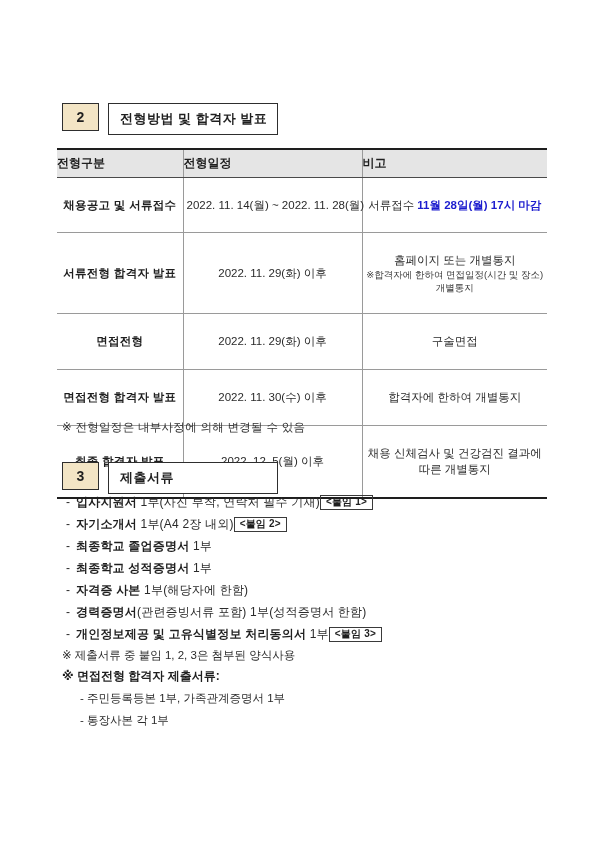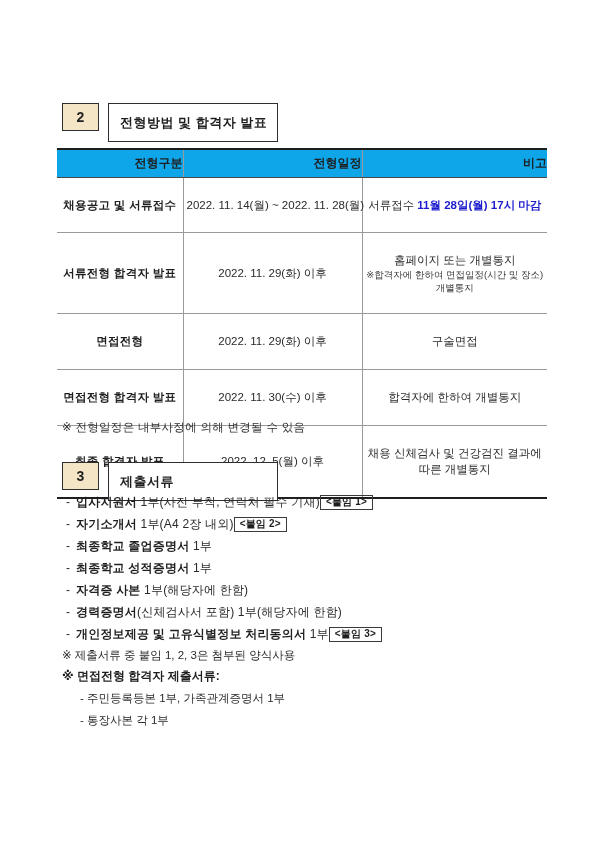--- a/index.html
+++ b/index.html
@@ -19,21 +19,21 @@
   .sec3 { top: 462px; }
   .num-box {
     width: 37px; height: 28px;
     background: #f3e5c5;
     border: 1.6px solid #2e2e2e;
     display: flex; align-items: center; justify-content: center;
     font-weight: bold; font-size: 14px; color: #1f1f1f;
   }
   .title-box {
     margin-left: 9px;
-    width: 170px; height: 39px;
+    width: 170px; height: 32px;
     background: #ffffff;
     border: 1.6px solid #2e2e2e;
     display: flex; align-items: center;
     padding-left: 11px;
     font-weight: bold; font-size: 13px; letter-spacing: 0.5px; color: #1f1f1f;
     white-space: nowrap;
   }
 
   
   .sched-table {
@@ -42,25 +42,25 @@
     border-collapse: collapse;
     table-layout: fixed;
     border-top: 2.5px solid #1e1e1e;
     border-bottom: 2.5px solid #1e1e1e;
     font-size: 11.5px;
   }
   .sched-table col.c1 { width: 126px; }
   .sched-table col.c2 { width: 179px; }
   .sched-table col.c3 { width: 185px; }
   .sched-table th {
-    background: #0ea5e9;
+    background: #e5e5e5;
     height: 28px;
     font-weight: bold; font-size: 12px; color: #1f1f1f;
     border-bottom: 1.5px solid #4a4a4a;
-    text-align: right; vertical-align: middle;
+    text-align: left; vertical-align: middle;
   }
   .sched-table td {
     border-top: 1px solid #9a9a9a;
     text-align: center; vertical-align: middle;
     padding: 19px 3px;
     line-height: 1.45;
   }
   .sched-table th + th, .sched-table td + td { border-left: 1px solid #9a9a9a; }
   .sched-table td.cat { font-weight: bold; letter-spacing: 0.3px; color: #1f1f1f; }
   .r1 { height: 46px; } .r2 { height: 55px; } .r3 { height: 45px; }
@@ -181,21 +181,21 @@
 
     <div class="doc-row">
       <span class="dash">-</span>
       <span class="bold">자격증 사본</span>
       <span class="rest"> 1부(해당자에 한함)</span>
     </div>
 
     <div class="doc-row">
       <span class="dash">-</span>
       <span class="bold">경력증명서</span>
-      <span class="rest">(신체검사서 포함) 1부(해당자에 한함)</span>
+      <span class="rest">(관련증빙서류 포함) 1부(성적증명서 한함)</span>
     </div>
 
     <div class="doc-row">
       <span class="dash">-</span>
       <span class="bold">개인정보제공 및 고유식별정보 처리동의서</span>
       <span class="rest"> 1부</span>
       <span class="attach-tag">&lt;붙임 3&gt;</span>
     </div>
 
     <div class="note-row">※ 제출서류 중 붙임 1, 2, 3은 첨부된 양식사용</div>

